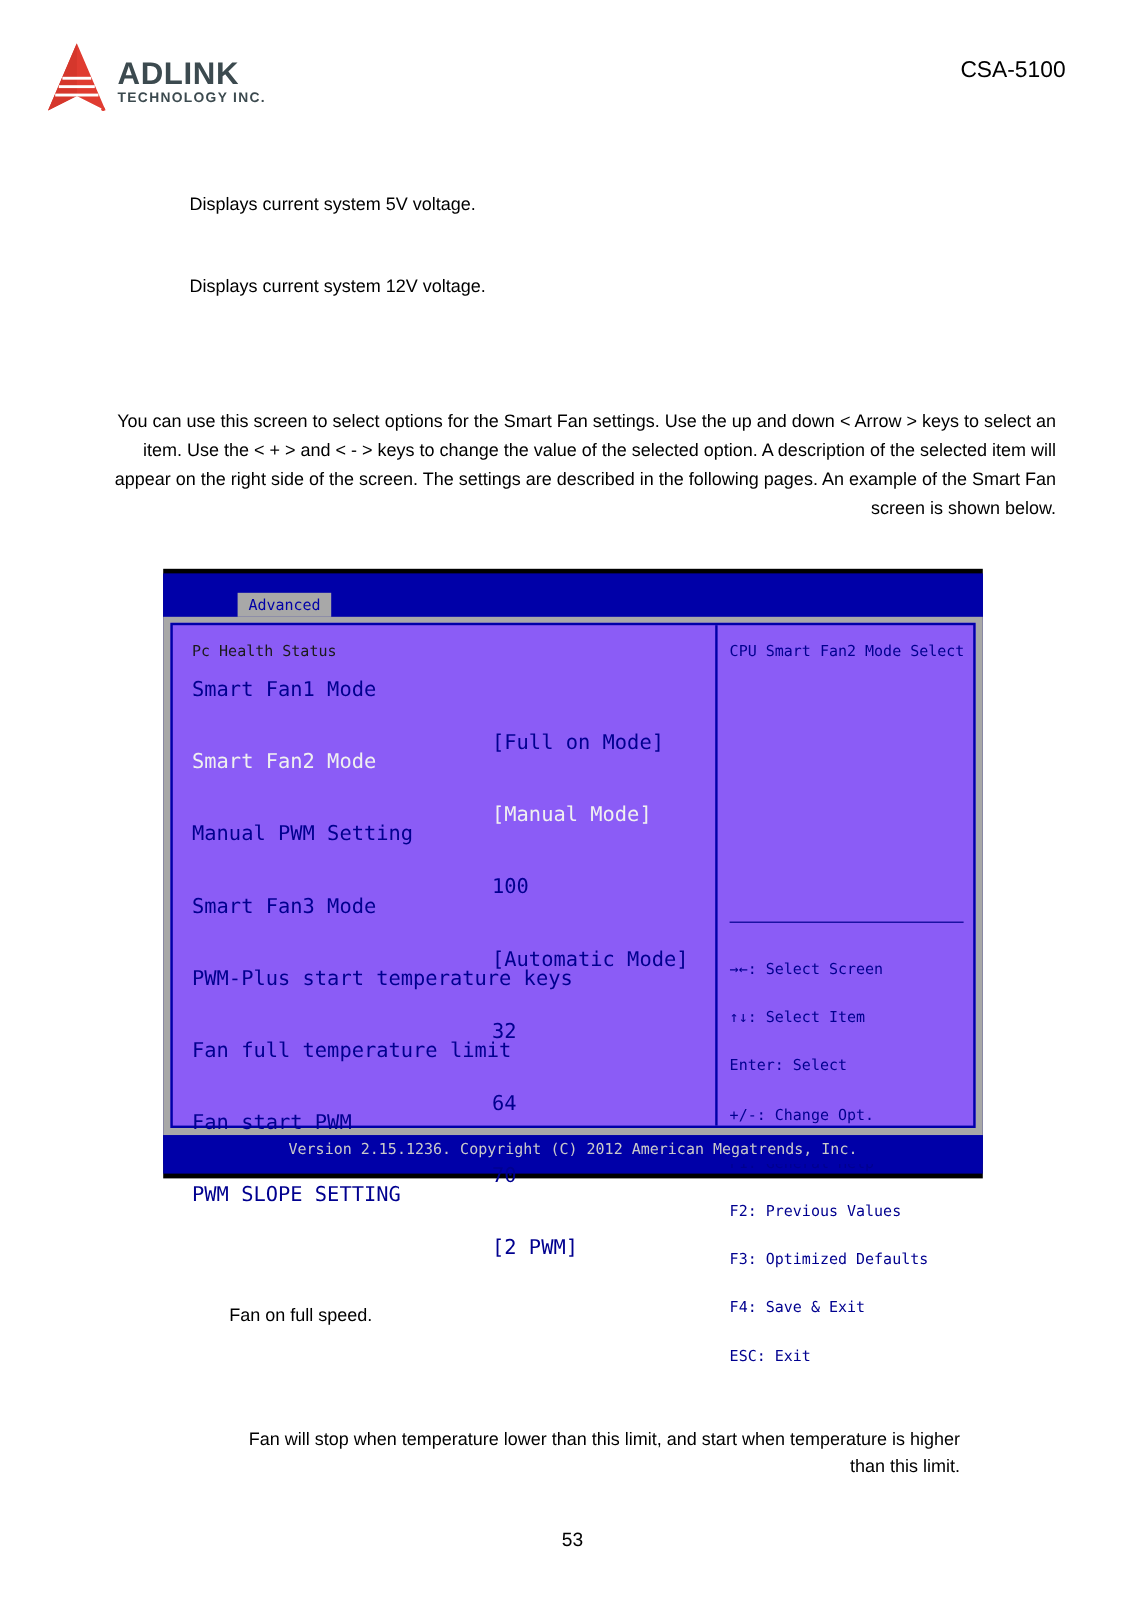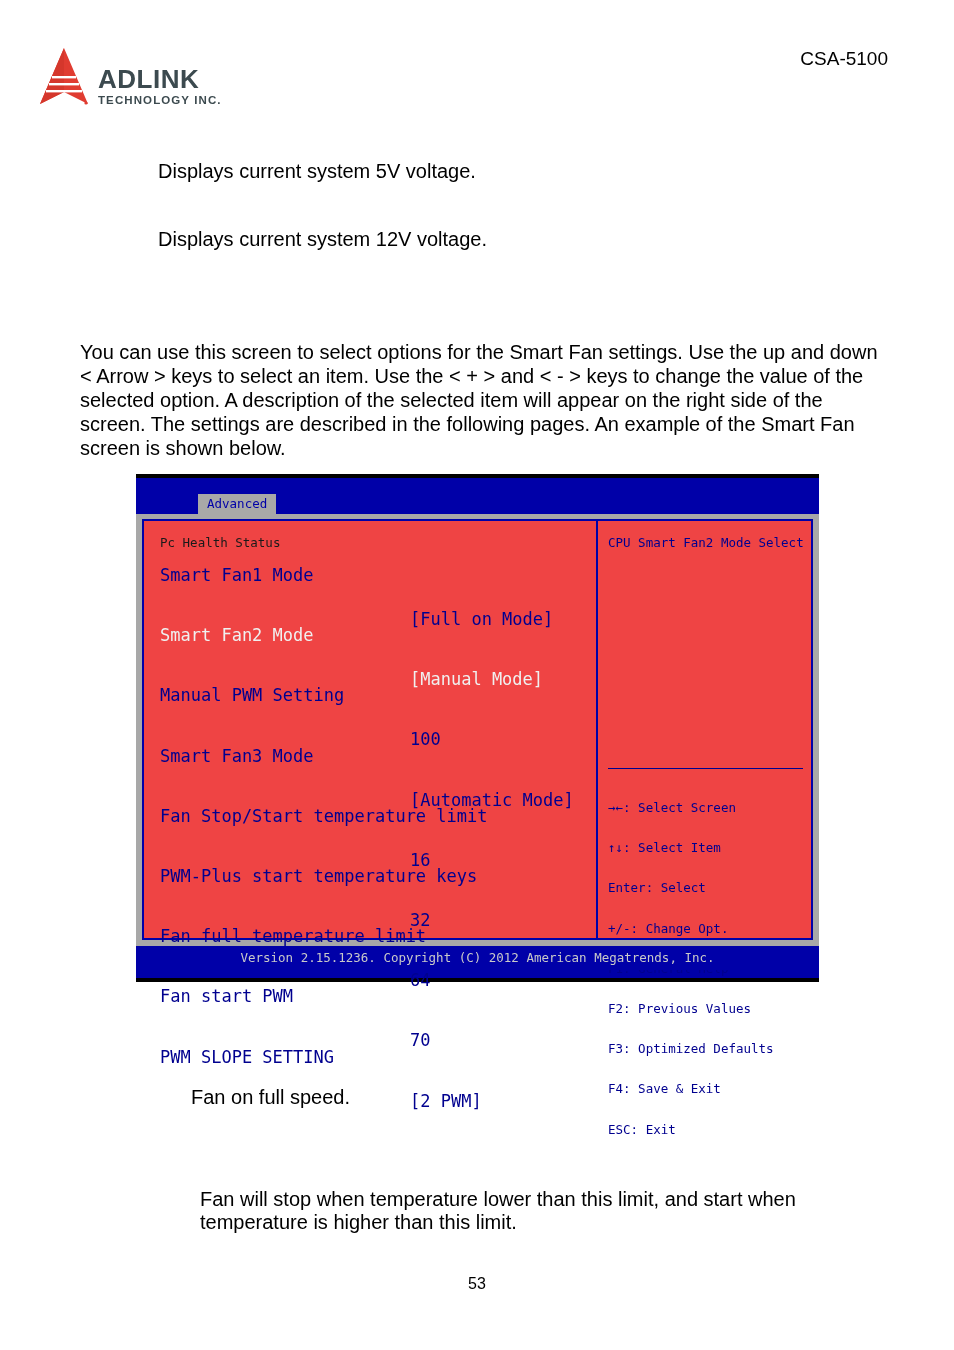--- a/index.html
+++ b/index.html
@@ -22,22 +22,21 @@
     top: 0;
     left: 0;
     width: 954px;
     height: 110px;
   }
   .logo-block {
     position: absolute;
     left: 38px;
     top: 36px;
     display: flex;
-    align-items: flex-end;
-    margin-top: 12px;
+    align-items: center;
   }
   .logo-mark {
     width: 52px;
     height: 58px;
     position: relative;
     margin-right: 8px;
   }
   .logo-wordmark {
     padding-top: 7px;
   }
@@ -61,23 +60,24 @@
     position: absolute;
     right: 66px;
     top: 48px;
     font-size: 19px;
     color: #000;
   }
 
   
   .para {
     position: absolute;
-    font-size: 20px;
+    font-size: 15px;
     line-height: 22px;
     color: #000;
+    text-align: right;
   }
   .p-5v   { left: 158px; top: 160px; }
   .p-12v  { left: 158px; top: 228px; }
   .p-intro {
     left: 80px;
     top: 340px;
     width: 800px;
     line-height: 24px;
   }
   .p-fullspeed { left: 163px; top: 1086px; margin-left: 28px; }
@@ -151,21 +151,21 @@
     background: #a8a8a8;
     box-sizing: border-box;
     padding: 5px 6px 6px 6px;
   }
   .bios-frame {
     position: relative;
     width: 671px;
     height: 421px;
     border: 2px solid #0000a8;
     box-sizing: border-box;
-    background: #ef4444;
+    background: #8b5cf6;
   }
   .bios-col-left {
     position: absolute;
     left: 0;
     top: 0;
     width: 452px;
     height: 417px;
     box-sizing: border-box;
     padding: 14px 0 0 16px;
   }
@@ -289,24 +289,20 @@
                 <span class="rlabel">Smart Fan2 Mode</span>
                 <span class="rvalue">[Manual Mode]</span>
               </div>
               <div class="bios-row">
                 <span class="rlabel">Manual PWM Setting</span>
                 <span class="rvalue">100</span>
               </div>
               <div class="bios-row">
                 <span class="rlabel">Smart Fan3 Mode</span>
                 <span class="rvalue">[Automatic Mode]</span>
-              </div>
-              <div class="bios-row">
-                <span class="rlabel">Fan Stop/Start temperature limit</span>
-                <span class="rvalue">16</span>
               </div>
               <div class="bios-row">
                 <span class="rlabel">PWM-Plus start temperature keys</span>
                 <span class="rvalue">32</span>
               </div>
               <div class="bios-row">
                 <span class="rlabel">Fan full temperature limit</span>
                 <span class="rvalue">64</span>
               </div>
               <div class="bios-row">

